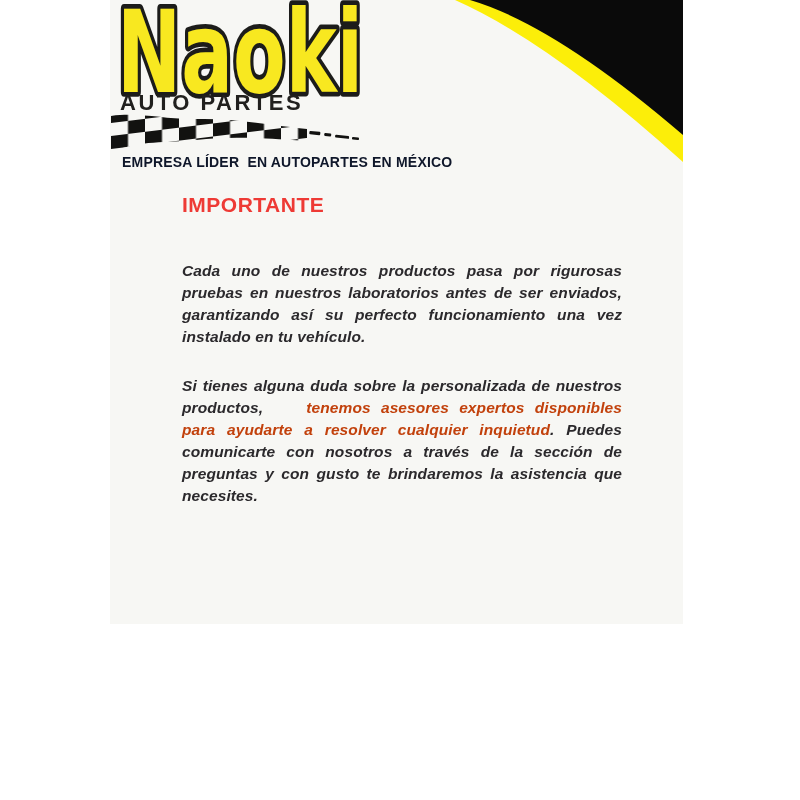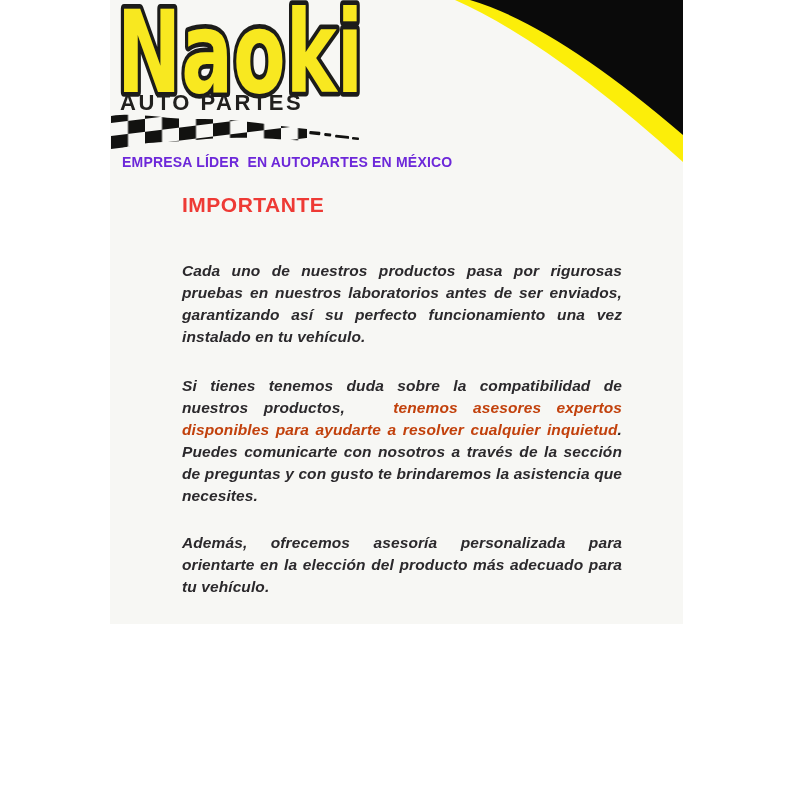--- a/index.html
+++ b/index.html
@@ -16,21 +16,21 @@
   
   .logo-svg{position:absolute;left:6px;top:0;width:260px;height:96px;overflow:visible;}
   .logo-sub{
     position:absolute;left:10px;top:90px;
     font-size:22px;font-weight:700;letter-spacing:2.5px;color:#21201e;
     white-space:pre;
   }
   .flag-svg{position:absolute;left:1px;top:110px;width:252px;height:46px;}
   .tagline{
     position:absolute;left:12px;top:154px;
-    font-size:14px;font-weight:700;letter-spacing:0.2px;color:#6d28d9;
+    font-size:14px;font-weight:700;letter-spacing:0.2px;color:#0f172a;
     white-space:pre;
   }
   
   .heading{
     position:absolute;left:72px;top:193px;margin:0;
     font-size:21px;font-weight:800;letter-spacing:0.5px;color:#ee3a35;
   }
   .body-copy{
     position:absolute;left:72px;top:260px;width:440px;
     font-size:15.5px;line-height:22px;font-weight:700;color:#2b292c;
@@ -79,22 +79,21 @@
         <rect x="241" y="22.5" width="7" height="2.6" rx="1"></rect>
       </g>
     </svg>
 
     <div class="tagline">EMPRESA LÍDER  EN AUTOPARTES EN MÉXICO</div>
 
     <h1 class="heading">IMPORTANTE</h1>
 
     <div class="body-copy">
       <p class="p1">Cada uno de nuestros productos pasa por rigurosas pruebas en nuestros laboratorios antes de ser enviados, garantizando así su perfecto funcionamiento una vez instalado en tu vehículo.</p>
-      <p class="p2"><span>Si tienes tenemos duda sobre la compatibilidad de nuestros productos, </span><span class="hl-red">tenemos asesores expertos disponibles para ayudarte a resolver cualquier inquietud</span><span>. Puedes comunicarte con nosotros a través de la sección de preguntas y con gusto te brindaremos la asistencia que necesites.</span></p>
-      <p class="p3">Además, ofrecemos asesoría personalizada para orientarte en la elección del producto más adecuado para tu vehículo.</p>
+      <p class="p2"><span>Si tienes alguna duda sobre la personalizada de nuestros productos, </span><span class="hl-red">tenemos asesores expertos disponibles para ayudarte a resolver cualquier inquietud</span><span>. Puedes comunicarte con nosotros a través de la sección de preguntas y con gusto te brindaremos la asistencia que necesites.</span></p>
     </div>
 
     <svg class="bottom-deco" viewBox="0 0 573 160" preserveAspectRatio="none">
       <defs>
         <linearGradient id="gL" x1="0" y1="0" x2="0" y2="1">
           <stop offset="0" stop-color="#2f9e60"></stop>
           <stop offset="1" stop-color="#cbe04a"></stop>
         </linearGradient>
         <linearGradient id="gR" x1="0" y1="0" x2="0" y2="1">
           <stop offset="0" stop-color="#3f8b62"></stop>

